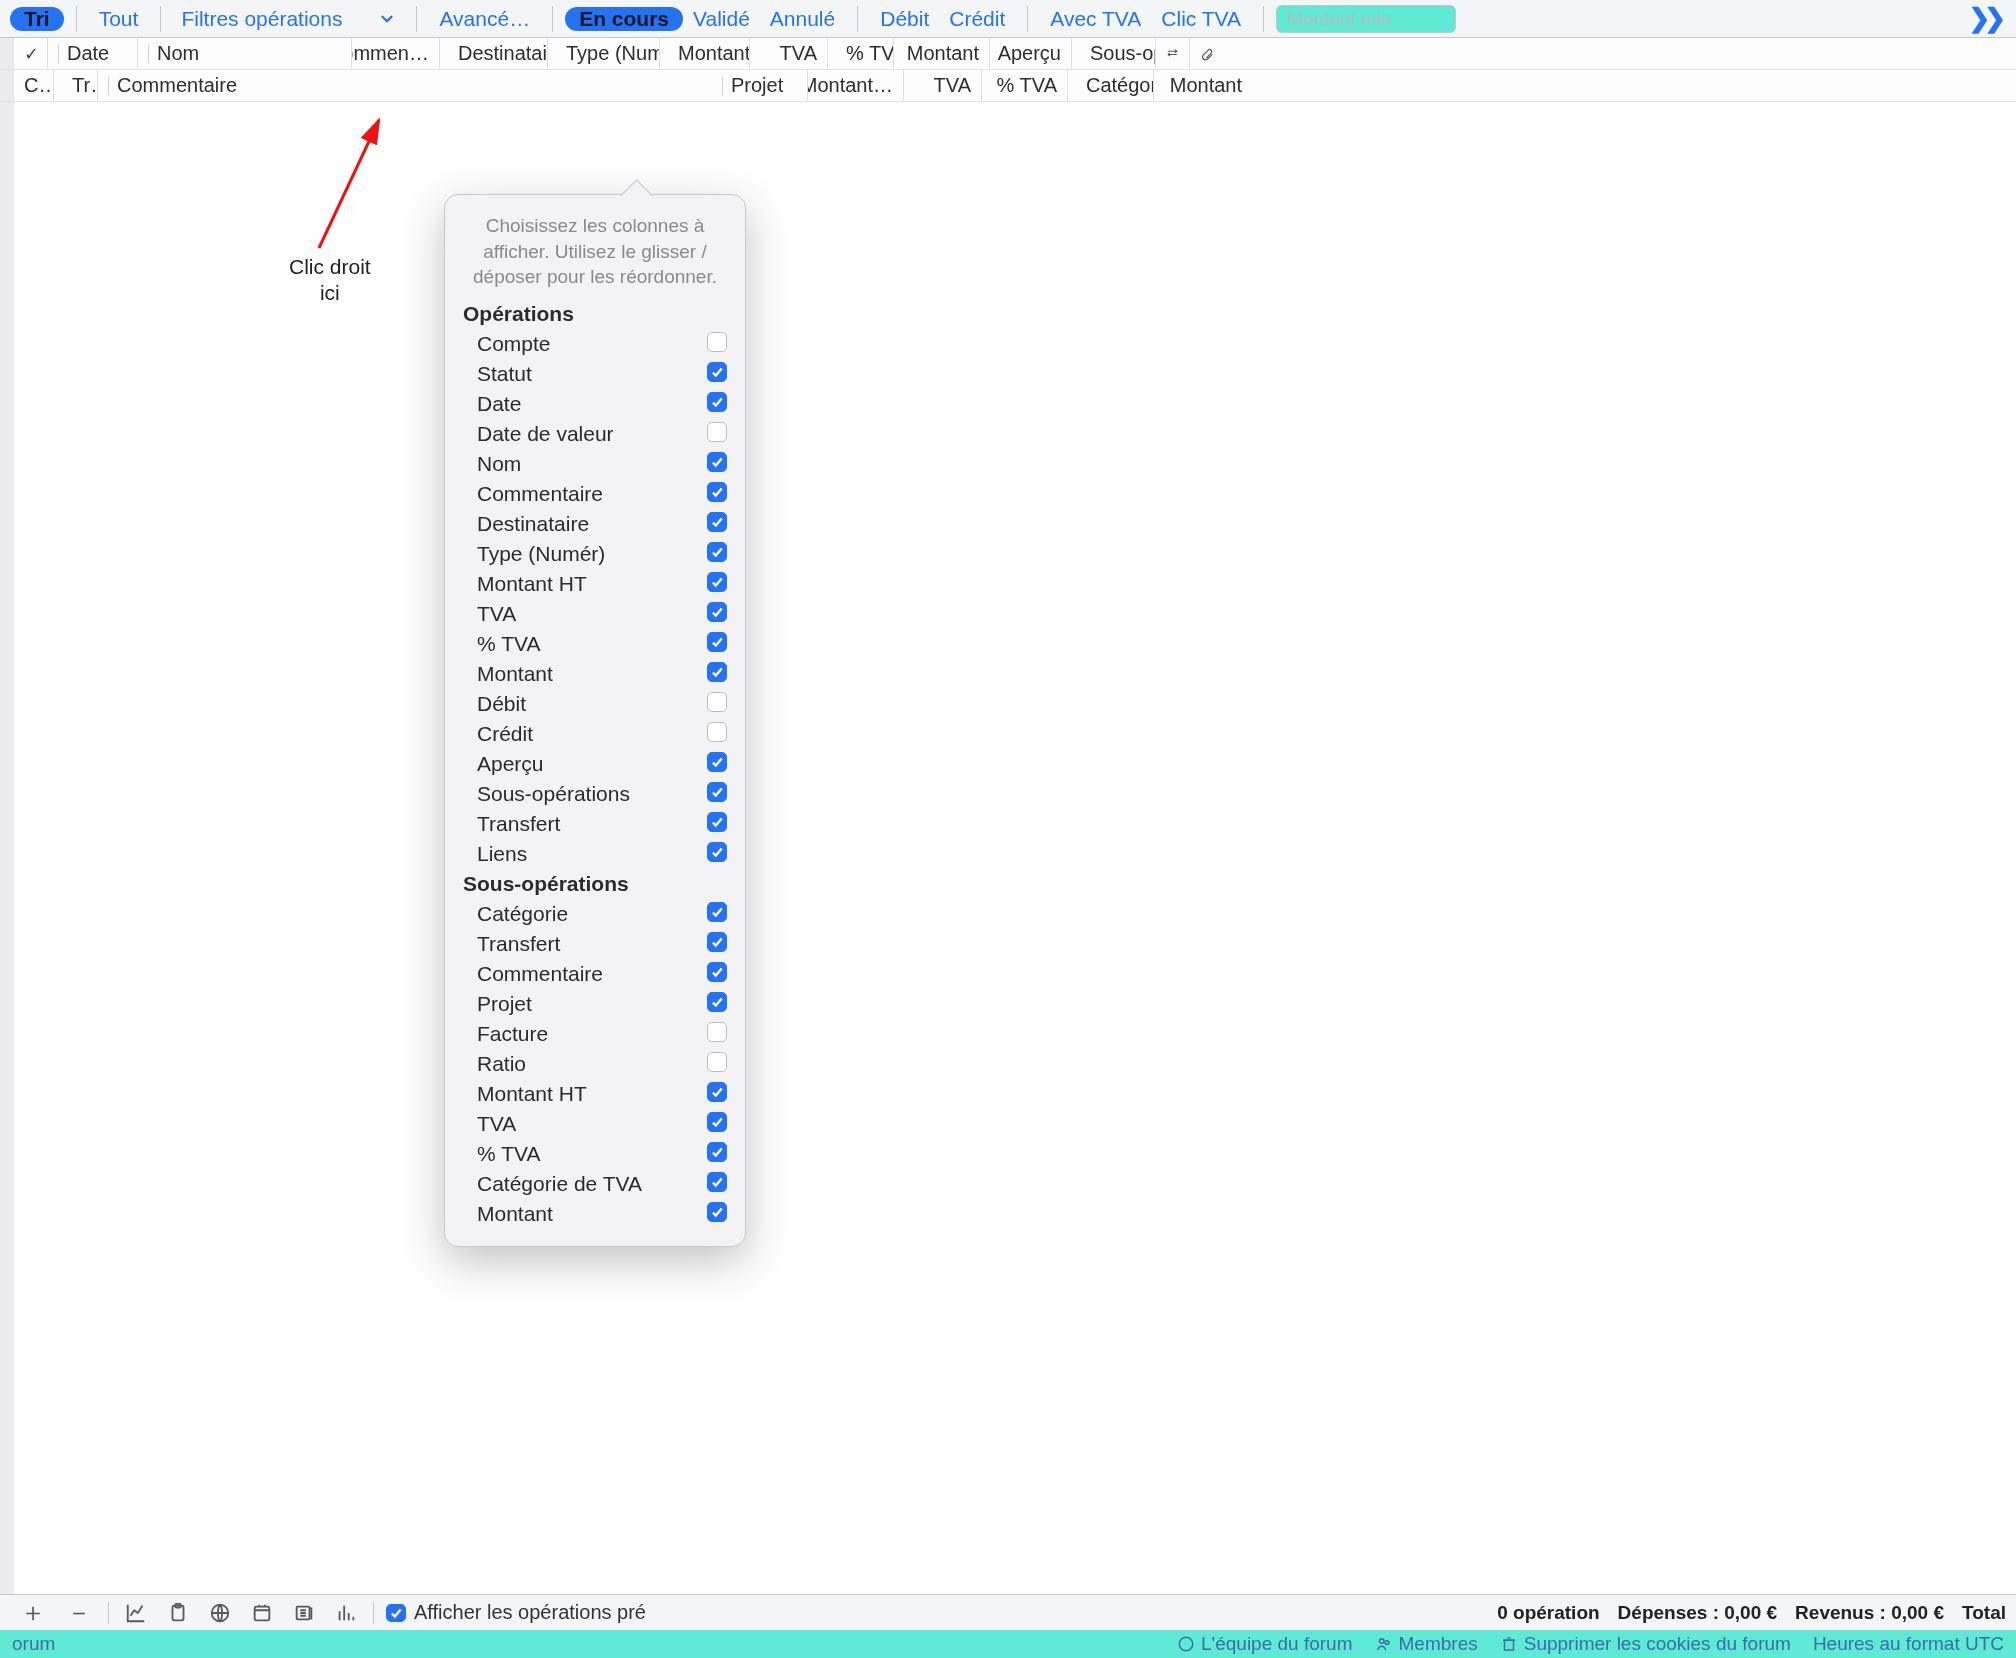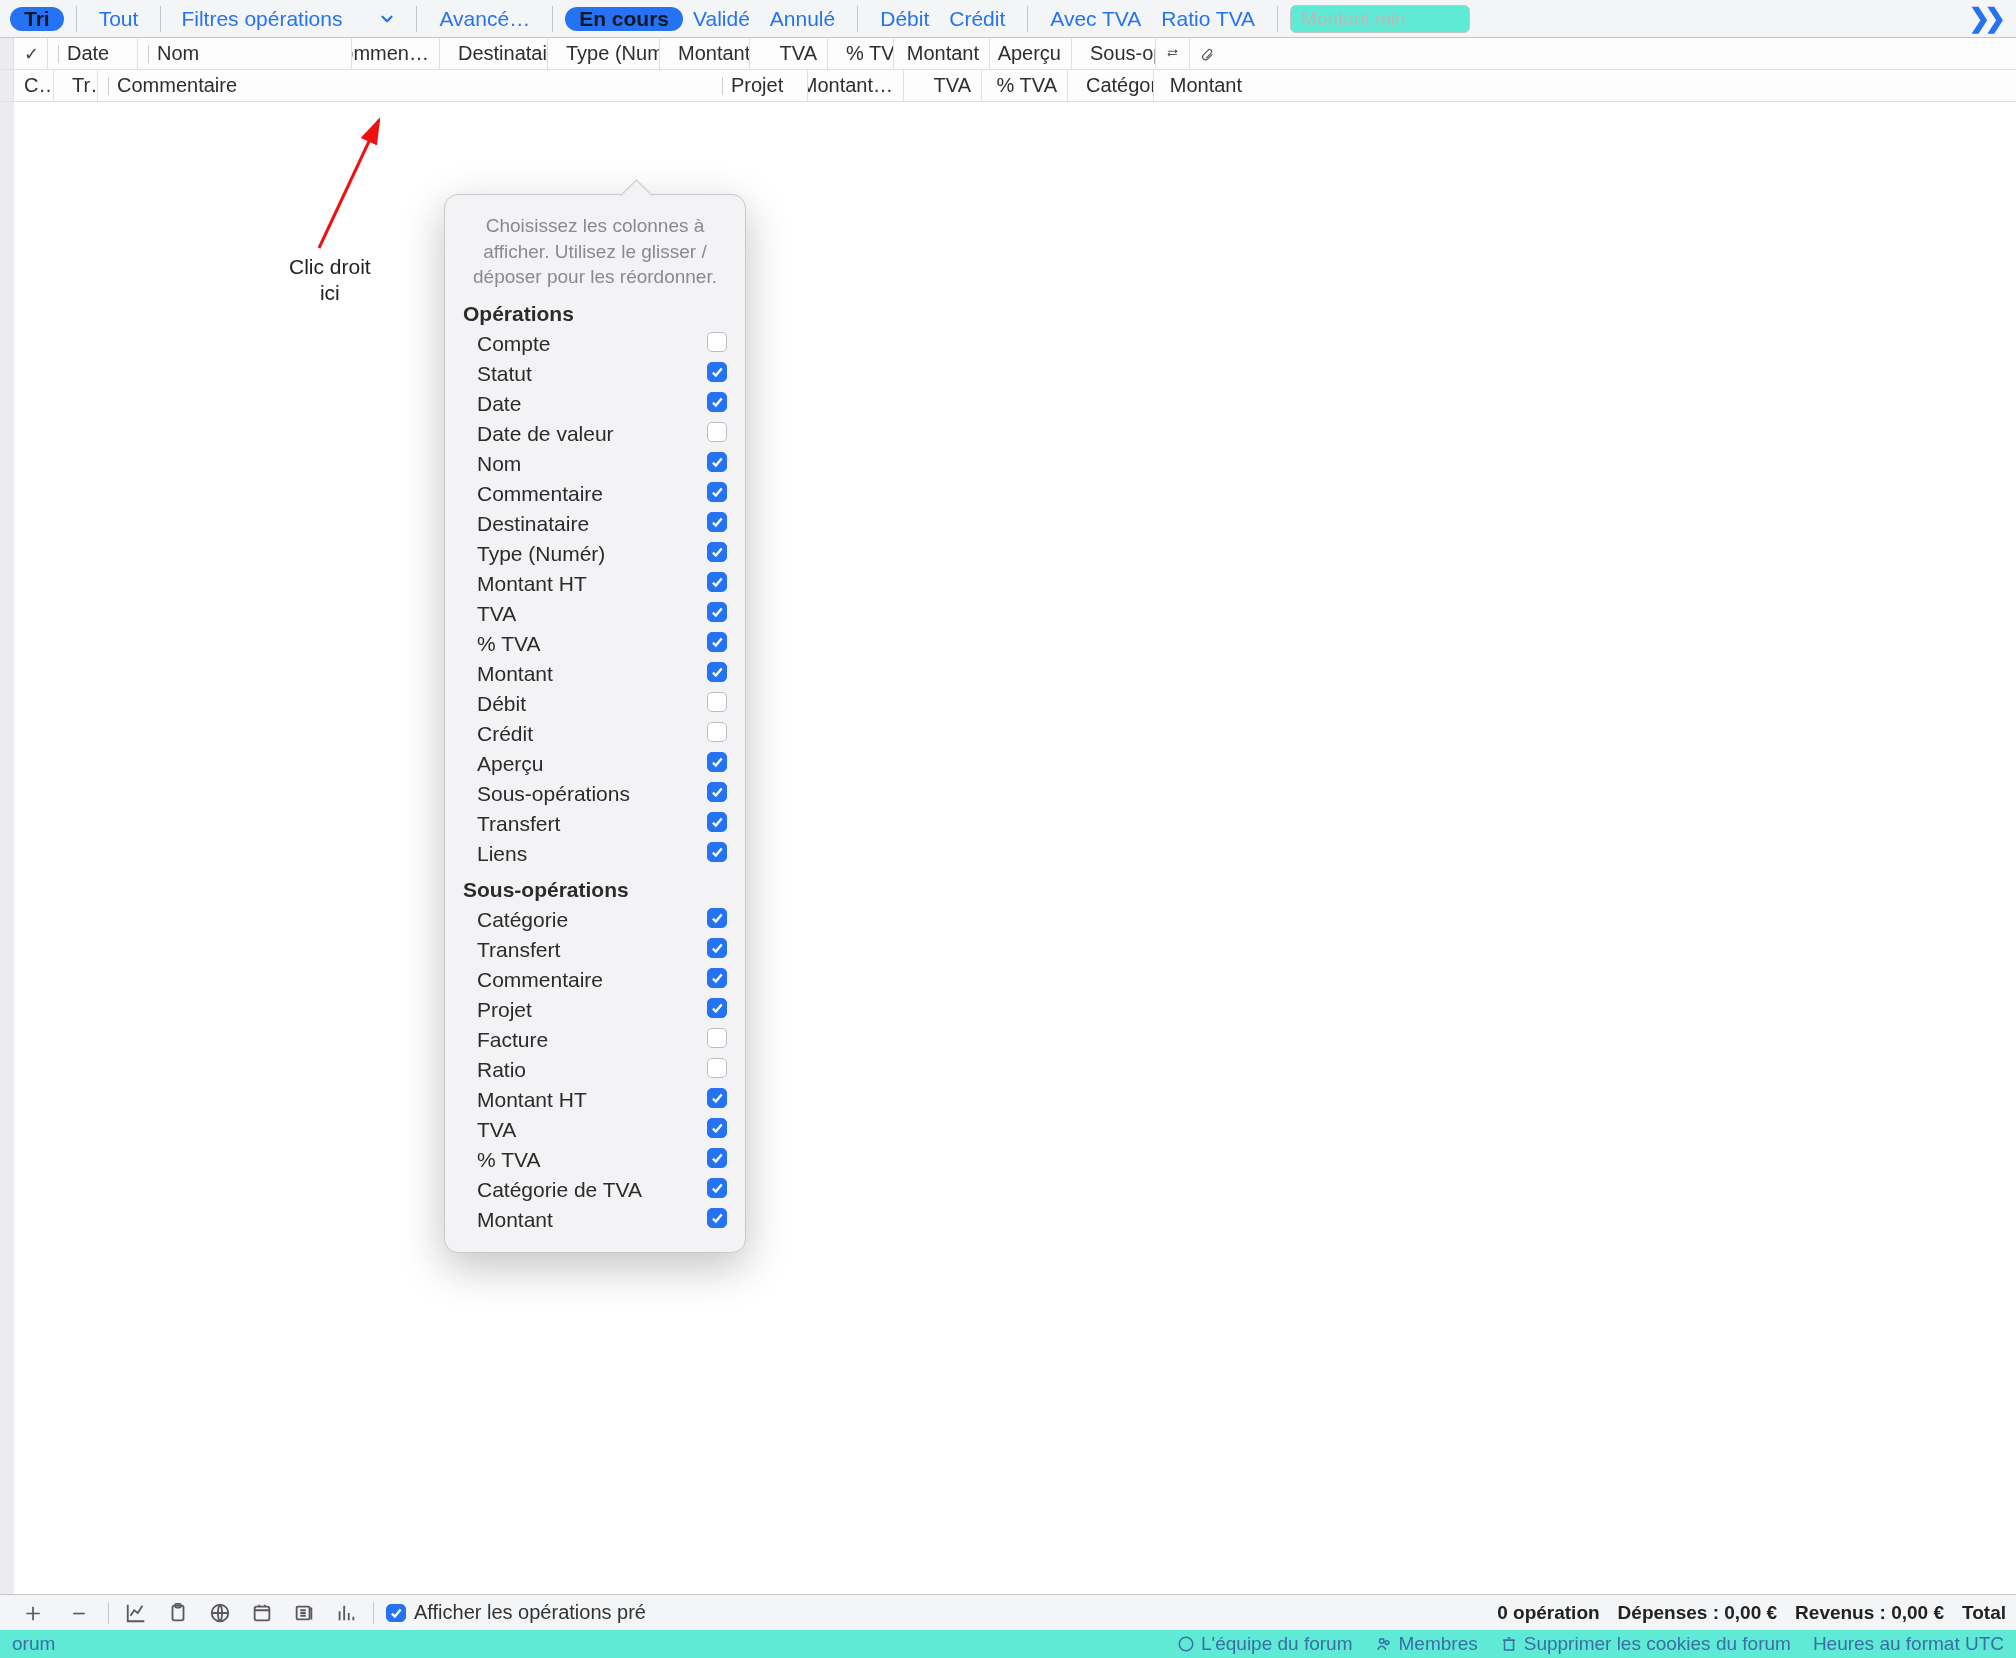--- a/index.html
+++ b/index.html
@@ -58,21 +58,21 @@
     background:var(--popover-bg);border:1px solid var(--popover-border);
     border-radius:14px;box-shadow:0 14px 44px rgba(0,0,0,.24);
     padding:16px 18px 14px 18px;
   }
   .popover::before{
     content:"";position:absolute;top:-11px;left:180px;width:22px;height:22px;
     background:var(--popover-bg);border-left:1px solid var(--popover-border);border-top:1px solid var(--popover-border);
     transform:rotate(45deg)
   }
   .po-instr{color:var(--muted);font-size:19px;text-align:center;line-height:1.35;margin:2px 0 12px}
-  .po-section{font-weight:700;font-size:21px;margin:6px 0 6px}
+  .po-section{font-weight:700;font-size:21px;margin:0 0 6px}
   .po-row{display:flex;align-items:flex-start;justify-content:space-between;height:30px;padding-left:14px;font-size:21px}
   .po-row span{white-space:nowrap}
   .chk{
     width:20px;height:20px;border-radius:5px;border:1px solid var(--checkbox-border);
     background:#fff;display:flex;align-items:center;justify-content:center;flex:0 0 20px;cursor:pointer
   }
   .chk.on{background:var(--blue);border-color:var(--blue)}
   .chk.on svg{width:14px;height:14px;display:block}
   .chk svg{display:none}
 
@@ -117,21 +117,21 @@
   <span class="tb-btn">Avancé…</span>
   <span class="tb-sep"></span>
   <span class="tb-btn pill">En cours</span>
   <span class="tb-btn">Validé</span>
   <span class="tb-btn">Annulé</span>
   <span class="tb-sep"></span>
   <span class="tb-btn">Débit</span>
   <span class="tb-btn">Crédit</span>
   <span class="tb-sep"></span>
   <span class="tb-btn">Avec TVA</span>
-  <span class="tb-btn">Ratio TVA</span>
+  <span class="tb-btn">Clic TVA</span>
   <span class="tb-sep"></span>
   <input class="tb-input" placeholder="Montant min" style="">
   <span class="tb-more">❯❯</span>
 </div>
 
 <div class="thead">
   <div class="trow">
     <div class="sidegap"></div>
     <div class="th check" style="width:34px"></div>
     <div class="th sep" style="width:90px">Date</div>

